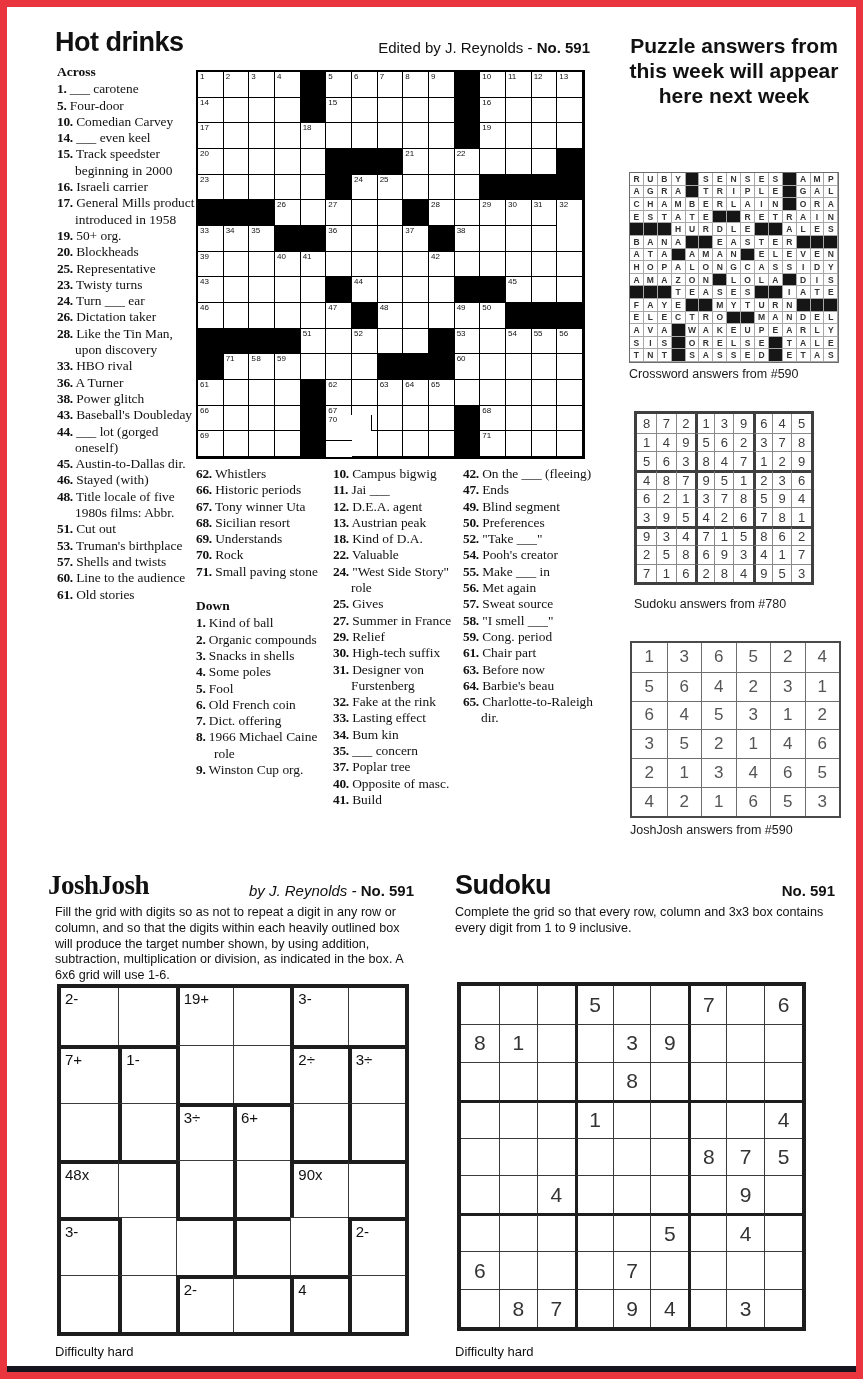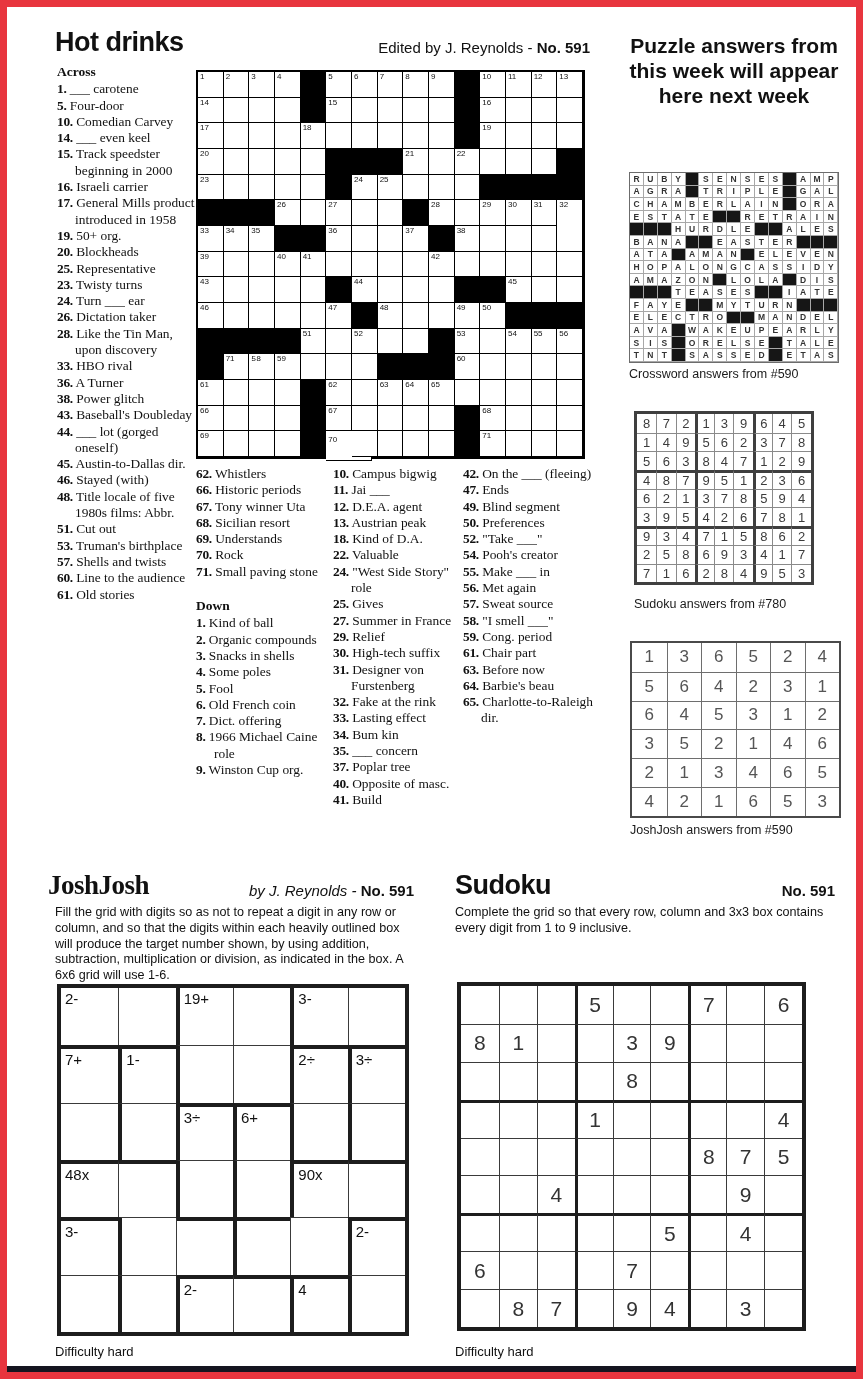--- a/index.html
+++ b/index.html
@@ -399,21 +399,21 @@
       <div class="xcell" style="left: 308px; top: 333.67px; width: 25.67px; height: 25.67px;"></div>
       <div class="xcell" style="left: 333.67px; top: 333.67px; width: 25.67px; height: 25.67px;"></div>
       <div class="xcell" style="left: 359.33px; top: 333.67px; width: 25.67px; height: 25.67px;"></div>
       <div class="xcell" style="left: 0px; top: 359.33px; width: 25.67px; height: 25.67px;">
         <span class="xnum">69</span>
       </div>
       <div class="xcell" style="left: 25.67px; top: 359.33px; width: 25.67px; height: 25.67px;"></div>
       <div class="xcell" style="left: 51.33px; top: 359.33px; width: 25.67px; height: 25.67px;"></div>
       <div class="xcell" style="left: 77px; top: 359.33px; width: 25.67px; height: 25.67px;"></div>
       <div class="xcell blk" style="left: 102.67px; top: 359.33px; width: 25.67px; height: 25.67px;"></div>
-      <div class="xcell" style="left: 128.33px; top: 363px; width: 46px; height: 25.67px;">
+      <div class="xcell" style="left: 128.33px; top: 343px; width: 46px; height: 25.67px;">
         <span class="xnum">70</span>
       </div>
       <div class="xcell" style="left: 154px; top: 359.33px; width: 25.67px; height: 25.67px;"></div>
       <div class="xcell" style="left: 179.67px; top: 359.33px; width: 25.67px; height: 25.67px;"></div>
       <div class="xcell" style="left: 205.33px; top: 359.33px; width: 25.67px; height: 25.67px;"></div>
       <div class="xcell" style="left: 231px; top: 359.33px; width: 25.67px; height: 25.67px;"></div>
       <div class="xcell blk" style="left: 256.67px; top: 359.33px; width: 25.67px; height: 25.67px;"></div>
       <div class="xcell" style="left: 282.33px; top: 359.33px; width: 25.67px; height: 25.67px;">
         <span class="xnum">71</span>
       </div>

